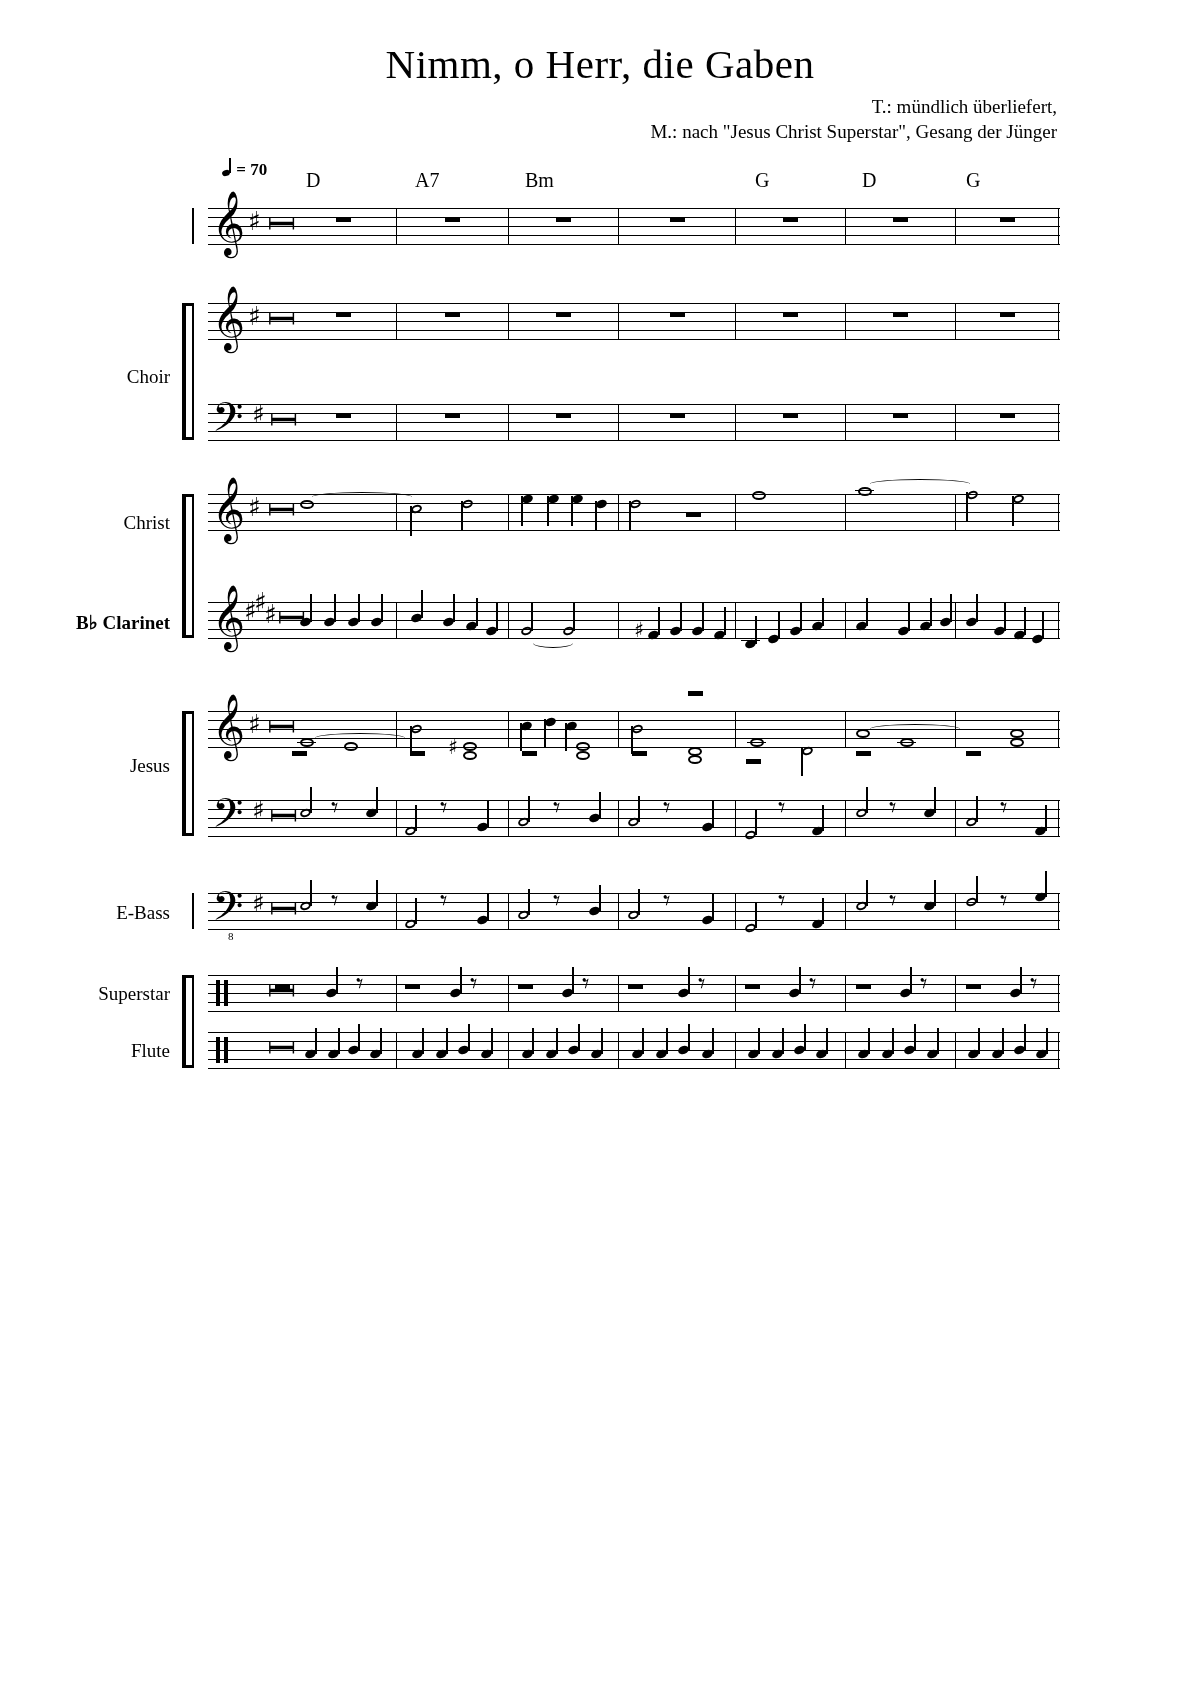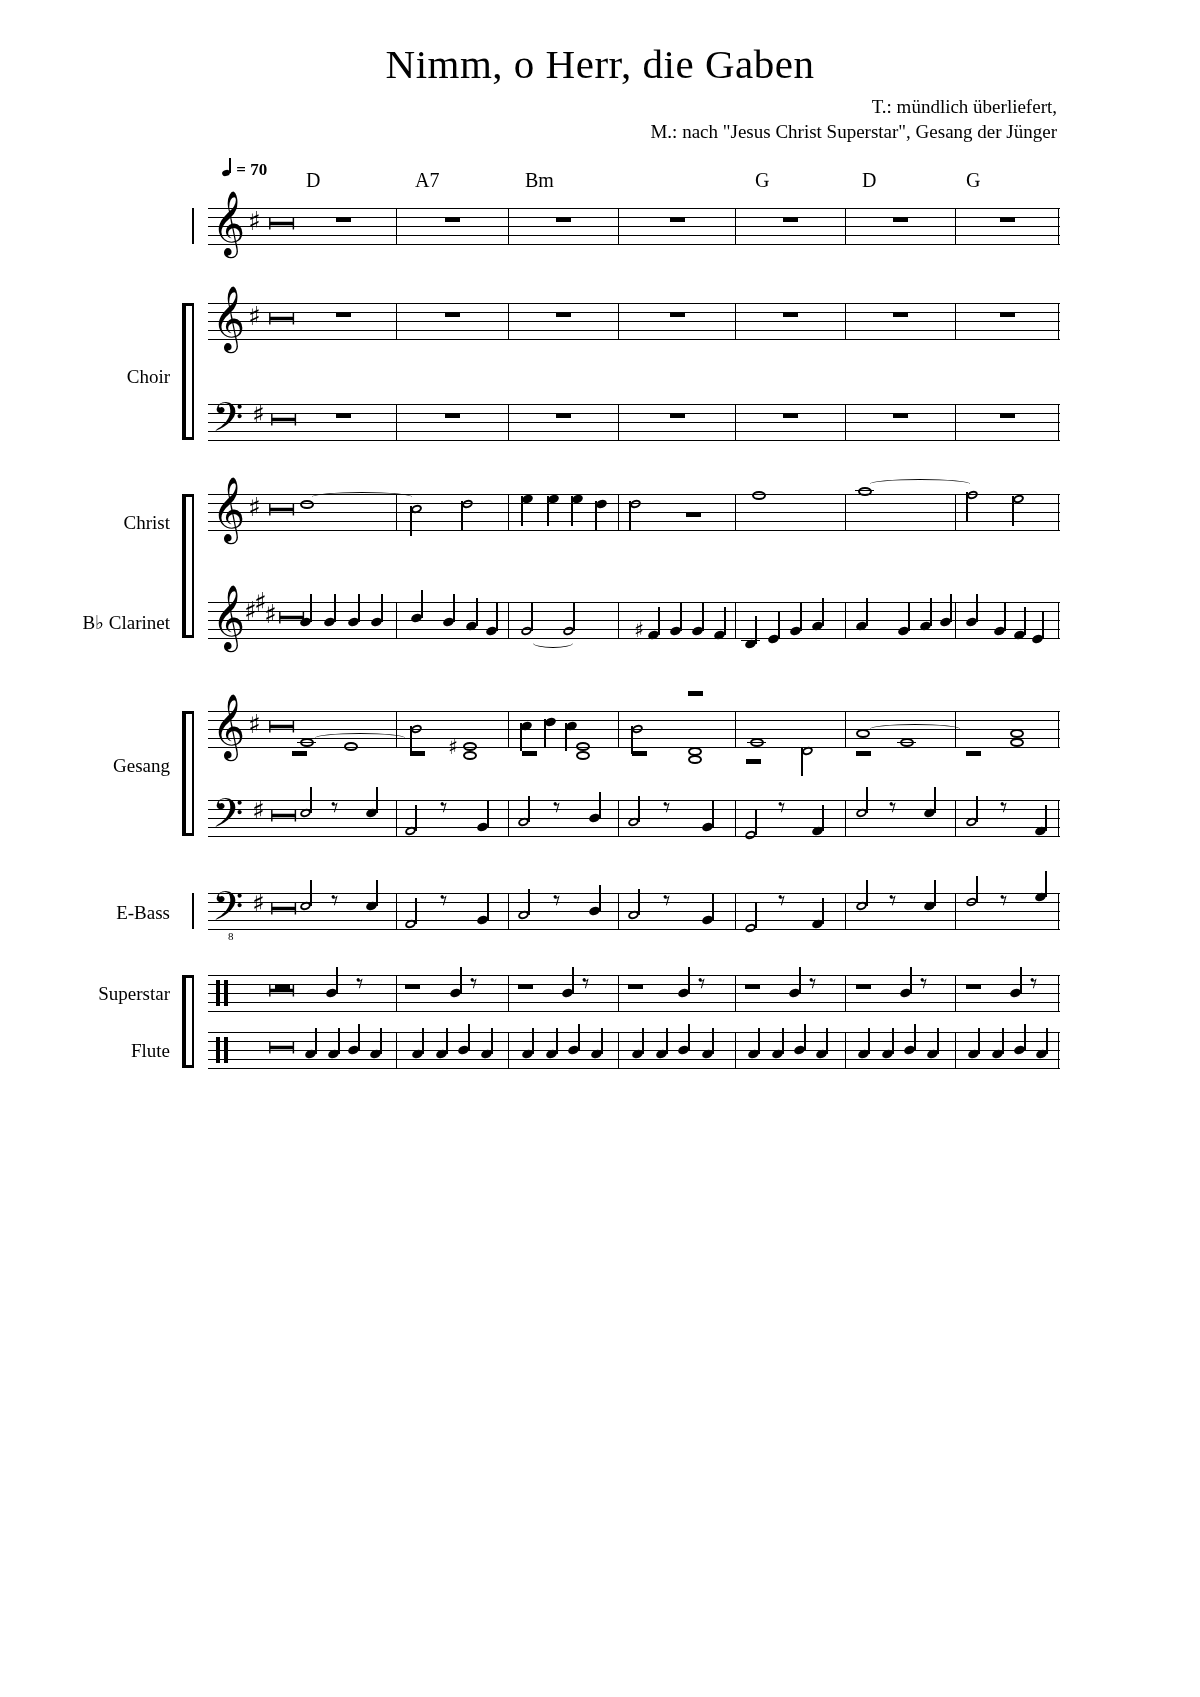--- a/index.html
+++ b/index.html
@@ -239,22 +239,22 @@
 
   <div class="chord" style="left:306px">D</div>
   <div class="chord" style="left:415px">A7</div>
   <div class="chord" style="left:525px">Bm</div>
   <div class="chord" style="left:755px">G</div>
   <div class="chord" style="left:862px">D</div>
   <div class="chord" style="left:966px">G</div>
 
   <div class="instr-label" style="left:60px; top:366px; width:110px;">Choir</div>
   <div class="instr-label" style="left:60px; top:512px; width:110px;">Christ</div>
-  <div class="instr-label" style="left:20px; top:611px; width:150px;">B♭ Clarinet</div>
-  <div class="instr-label" style="left:60px; top:755px; width:110px;">Gesang</div>
+  <div class="instr-label" style="left:20px; top:611px; width:150px;font-weight:bold;">B♭ Clarinet</div>
+  <div class="instr-label" style="left:60px; top:755px; width:110px;">Jesus</div>
   <div class="instr-label" style="left:40px; top:902px; width:130px;">E-Bass</div>
   <div class="instr-label" style="left:20px; top:983px; width:150px;">Superstar</div>
   <div class="instr-label" style="left:30px; top:1040px; width:140px;">Flute</div>
 
   <div class="barline" style="left:192px; top:208px; height:36px; width:2.2px;"></div>
   <div class="barline" style="left:192px; top:303px; height:137px; width:2.2px;"></div>
   <div class="barline" style="left:192px; top:494px; height:144px; width:2.2px;"></div>
   <div class="barline" style="left:192px; top:711px; height:125px; width:2.2px;"></div>
   <div class="barline" style="left:192px; top:893px; height:36px; width:2.2px;"></div>
   <div class="barline" style="left:192px; top:975px; height:93px; width:2.2px;"></div>

